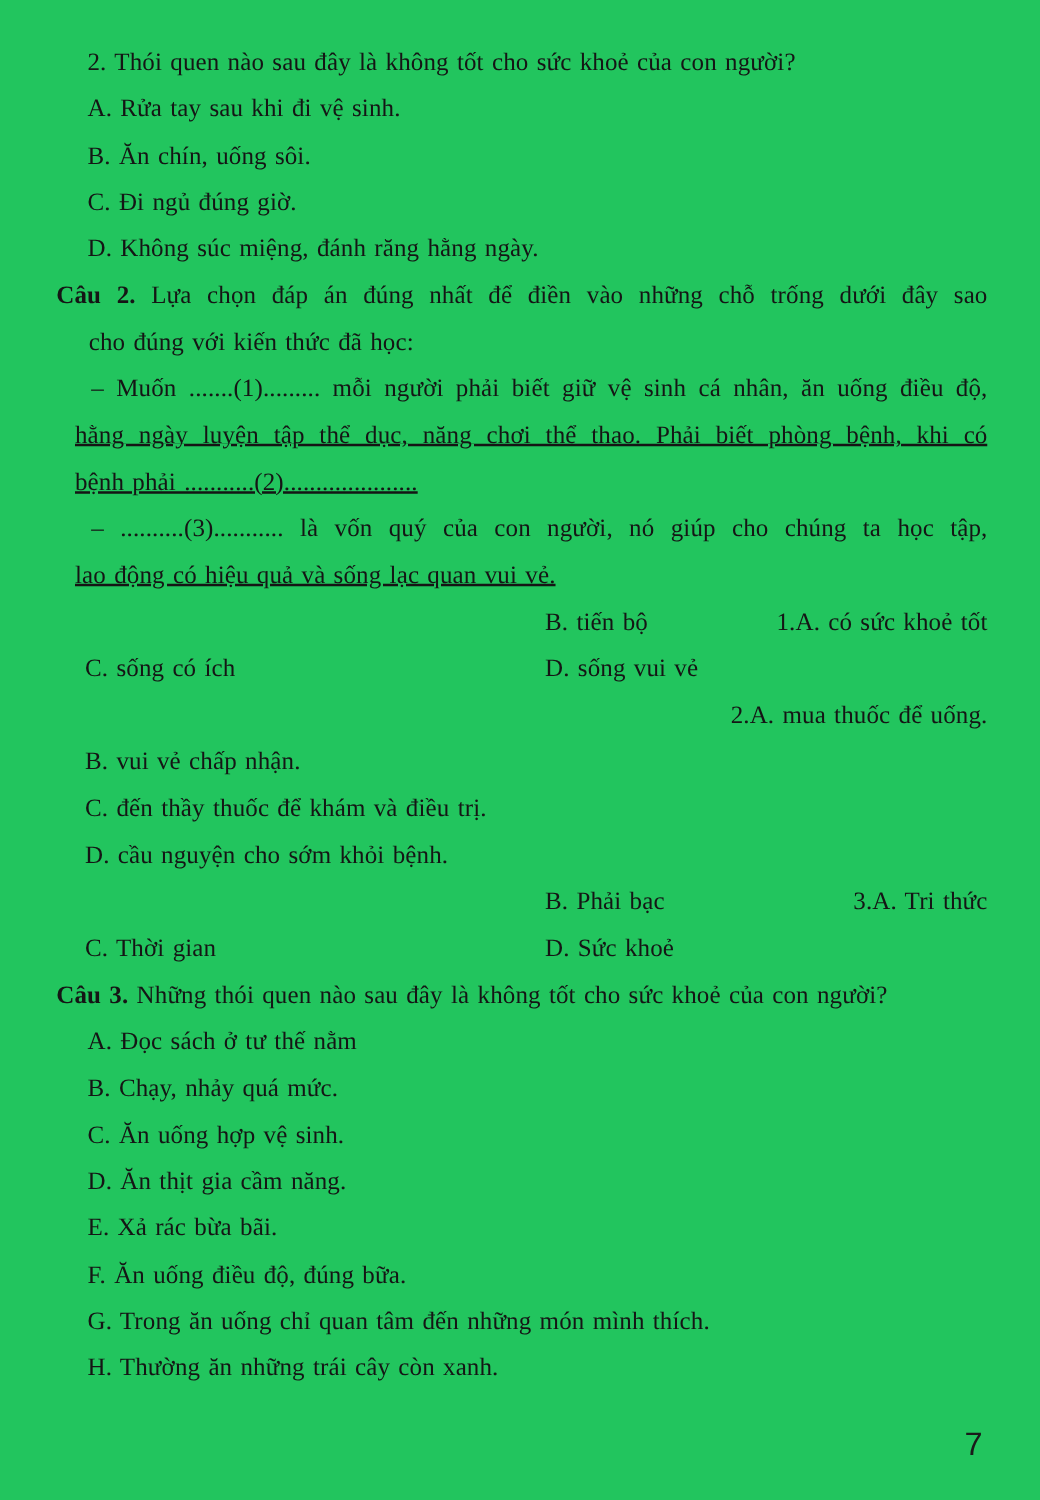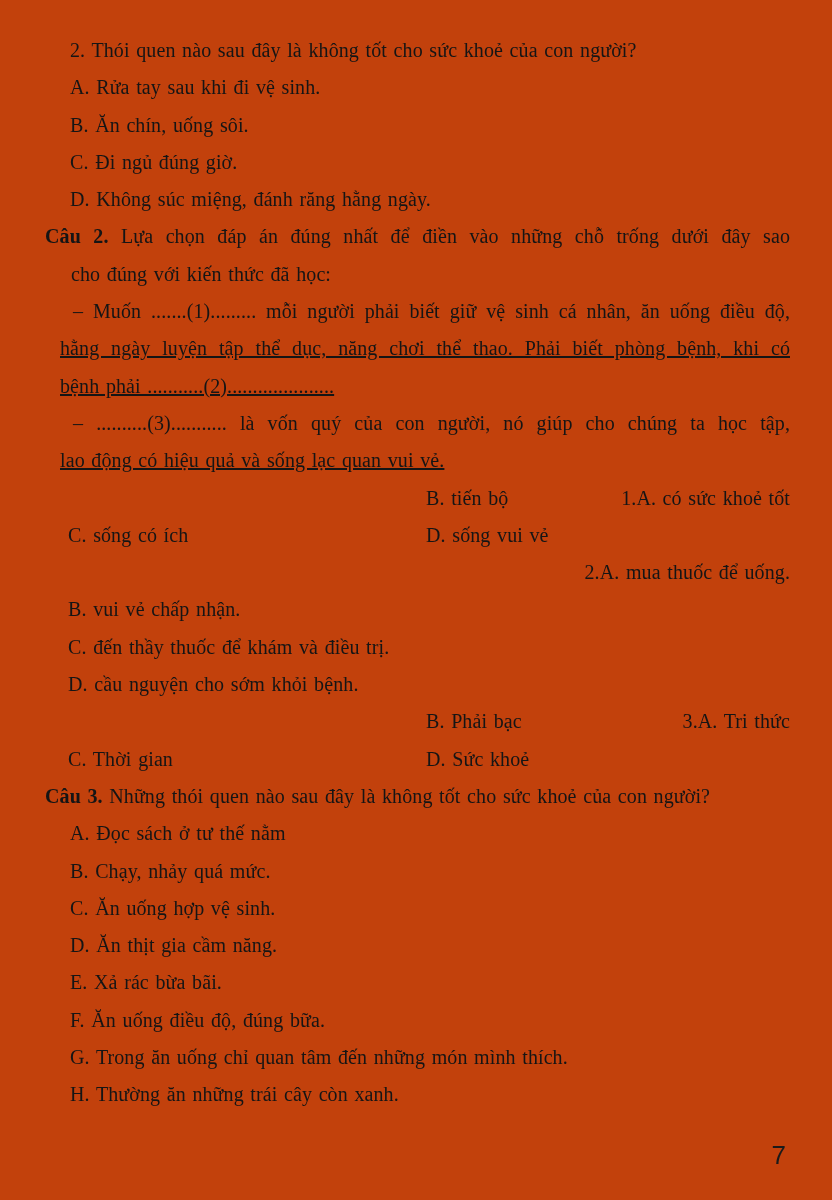--- a/index.html
+++ b/index.html
@@ -4,21 +4,21 @@
 <style>
   html, body {
     margin: 0;
     padding: 0;
     background: #ffffff;
   }
   .page {
     position: relative;
     width: 832px;
     height: 1200px;
-    background: #c2410c;
+    background: #22c55e;
     overflow: hidden;
     font-family: "Liberation Serif", "DejaVu Serif", serif;
     color: #151515;
   }
   .content {
     padding: 32px 42px 0 0;
   }
   .line {
     position: relative;
     font-size: 20px;
@@ -40,21 +40,21 @@
   .ind-dash { padding-left: 73px; }
   .ind-body { padding-left: 60px; text-decoration: underline; }
   .ind-numrow { padding-left: 71px; text-align: right; }
   .ind-sub  { padding-left: 68px; }
   .num {
     display: inline-block;
     width: 28px;
   }
   .col2 {
     position: absolute;
-    left: 426px;
+    left: 436px;
     top: 0;
   }
   .bold { font-weight: bold; }
   .pagenum {
     position: absolute;
     top: 1140px;
     right: 46px;
     font-family: "Liberation Sans", "DejaVu Sans", sans-serif;
     font-size: 26px;
     color: #1a1a1a;

